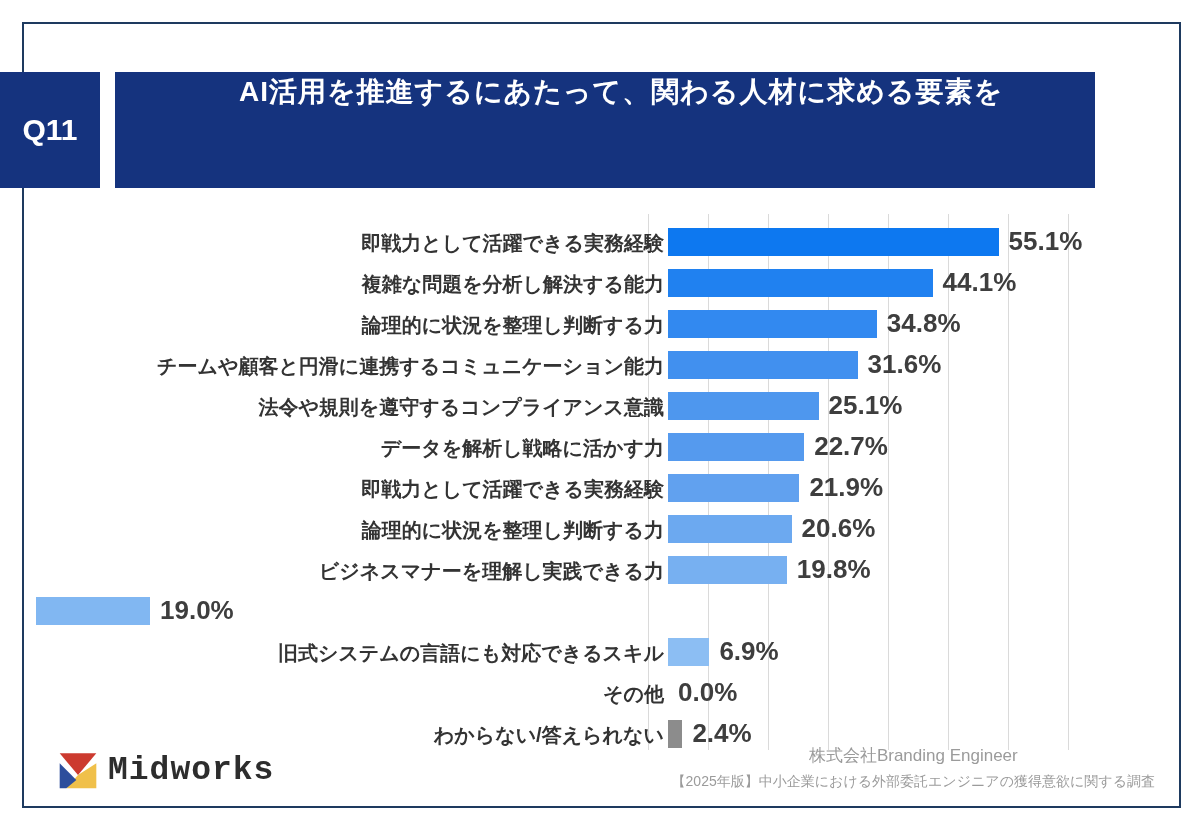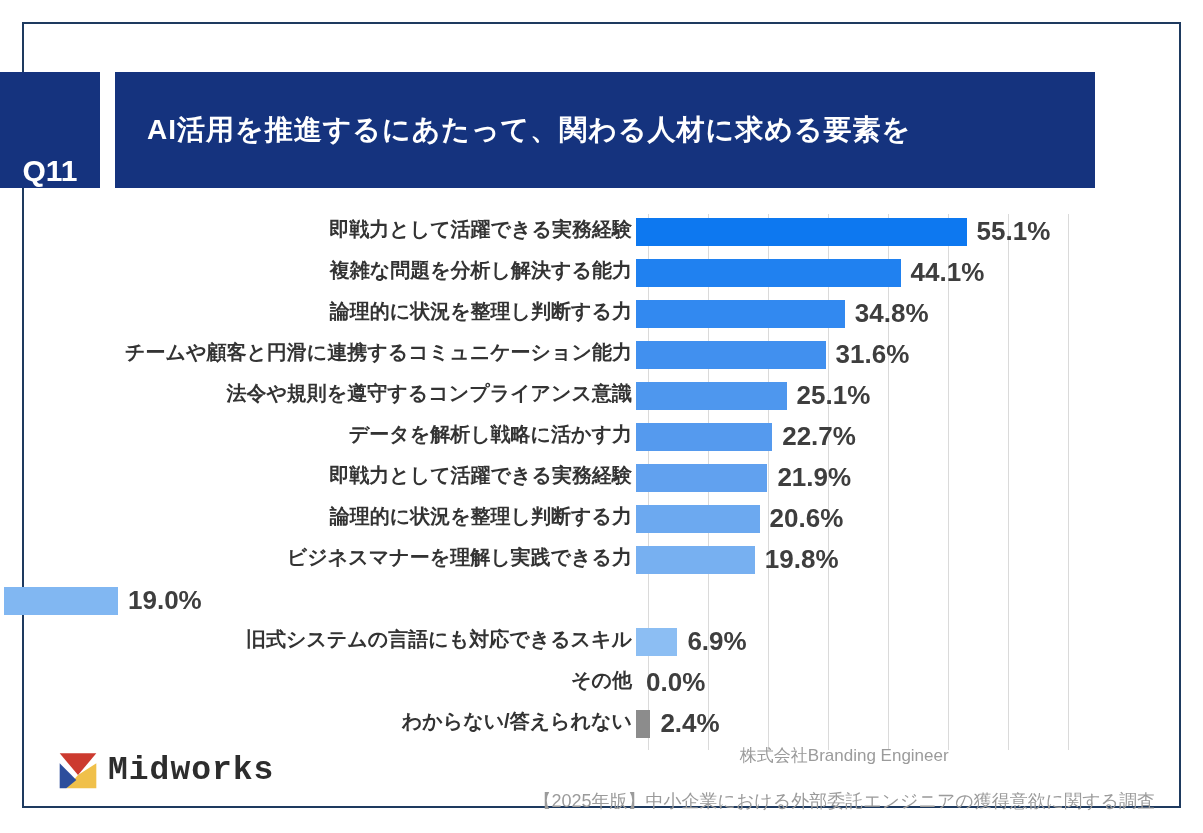--- a/index.html
+++ b/index.html
@@ -7,54 +7,54 @@
     width:1203px;height:833px;position:relative;background:#ffffff;
     font-family:"Liberation Sans","DejaVu Sans",sans-serif;overflow:hidden;
   }
   .card{
     position:absolute;left:22px;top:22px;width:1159px;height:786px;
     background:#ffffff;border:2px solid var(--card-border,#1E3A5F);box-sizing:border-box;
   }
   .q-box{
     position:absolute;left:0;top:72px;width:100px;height:116px;
     background:var(--header-navy,#15337E);color:#ffffff;
-    display:flex;align-items:flex-end;justify-content:center;
+    display:flex;align-items:center;justify-content:center;
     font-size:30px;font-weight:700;z-index:3;
   }
   .title-bar{
     position:absolute;left:115px;top:72px;width:980px;height:116px;
     background:var(--header-navy,#15337E);color:#ffffff;
-    display:flex;flex-direction:column;justify-content:center;
+    display:flex;justify-content:center;
     padding-left:32px;box-sizing:border-box;z-index:3;
   }
   .title-bar .tline{font-size:28px;font-weight:700;line-height:40px;letter-spacing:1px;}
   .gridlines{position:absolute;left:648px;top:214px;width:422px;height:536px;z-index:1;}
   .gridline{position:absolute;top:0;width:1px;height:100%;background:var(--gridline,#DADADA);}
   .chart{position:absolute;left:0;top:216px;width:1203px;z-index:2;}
-  .chart-row{display:flex;align-items:flex-start;height:41px;}
+  .chart-row{display:flex;align-items:flex-end;height:41px;padding-left:32px;}
   .cat-label{
     width:632px;flex:0 0 632px;text-align:right;white-space:nowrap;
     font-size:20px;font-weight:700;color:var(--label-text,#333333);
   }
   .bar-zone{display:flex;align-items:center;margin-left:4px;}
   .bar{height:28px;}
   .val-label{
     margin-left:10px;font-size:26px;font-weight:700;
     color:var(--value-text,#3E3E3E);white-space:nowrap;
   }
   .logo{
     position:absolute;left:58px;top:750px;display:flex;align-items:center;gap:10px;z-index:3;font-family:Liberation Mono, monospace;
   }
   .logo-text{font-size:33px;font-weight:700;color:var(--logo-text,#2D2D2D);letter-spacing:1px;}
   .footer{
     position:absolute;right:48px;top:744px;text-align:center;z-index:3;
     color:var(--footer-text,#9B9B9B);
   }
   .footer .company{font-size:17px;line-height:24px;}
-  .footer .survey{font-size:18px;line-height:26px;margin-top:20px;}
+  .footer .survey{font-size:14px;line-height:26px;}
 </style>
 </head>
 <body>
 
 <div class="card"></div>
 
 <div class="q-box">
   <span>Q11</span>
 </div>
 

